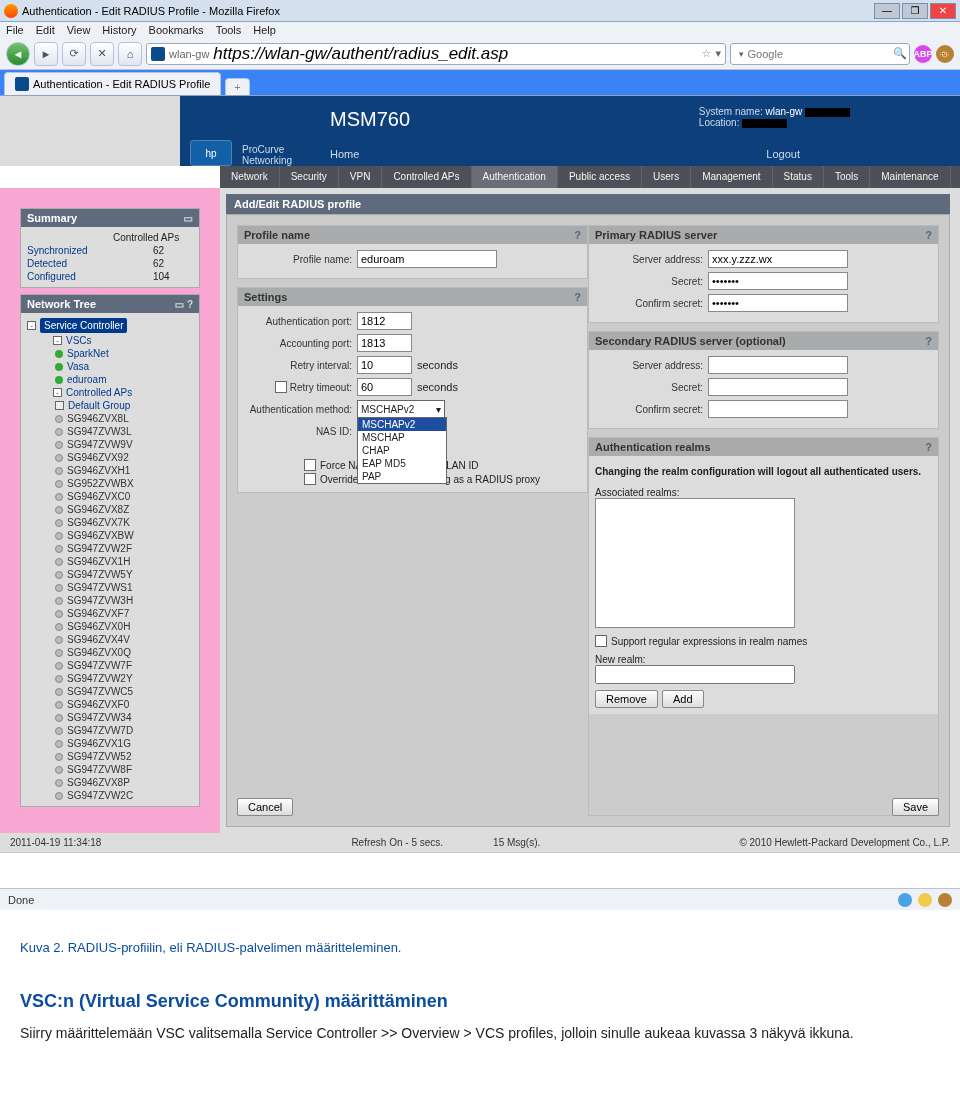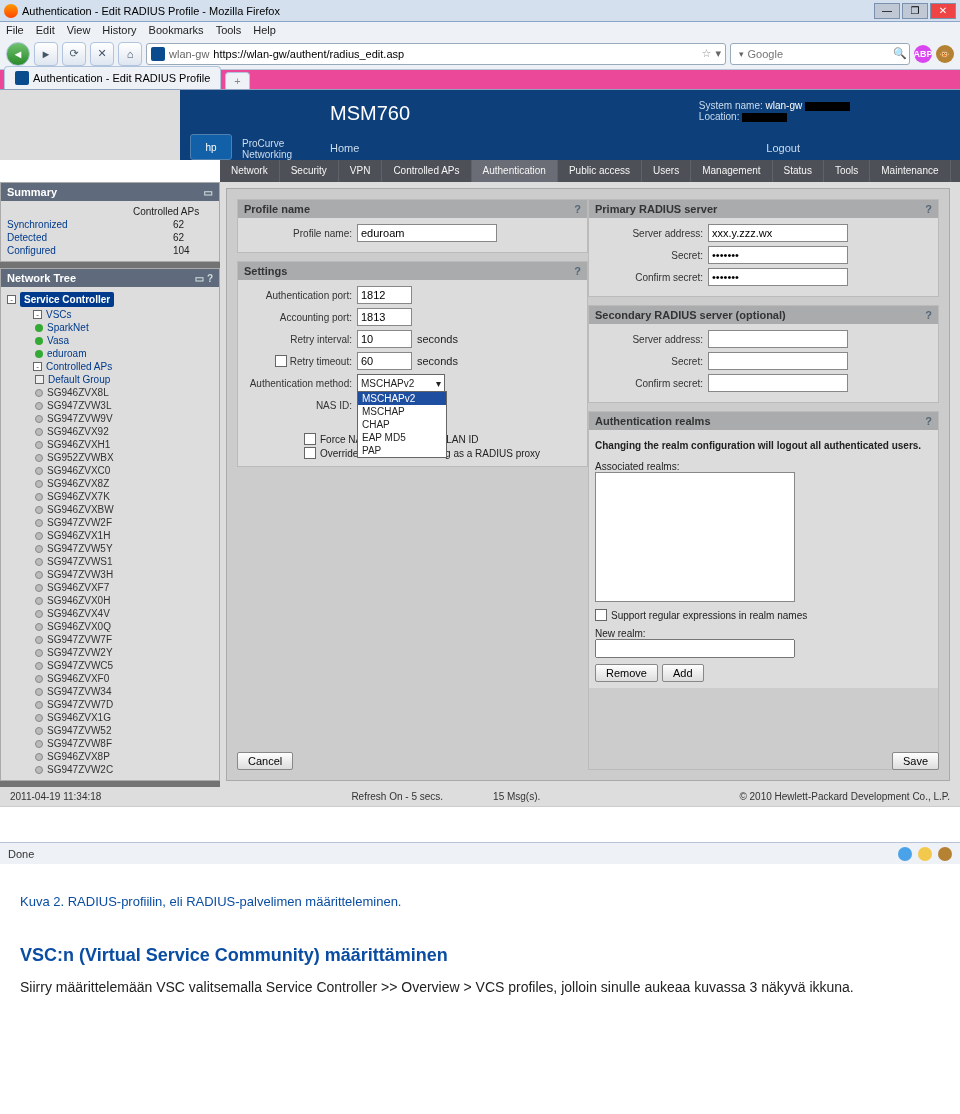--- a/index.html
+++ b/index.html
@@ -10,29 +10,29 @@
   .titlebar-left { display:flex; align-items:center; gap:4px; }
   .ff-icon { width:14px; height:14px; background:linear-gradient(#f90,#f40); border-radius:50%; }
   .win-btns { display:flex; gap:2px; }
   .win-btn { width:26px; height:16px; background:#c0c8d6; border:1px solid #7a90ad; font-size:10px; display:flex; align-items:center; justify-content:center; }
   .win-btn.red { background:#e44; color:#fff; }
   .menubar { background:#eef1f6; padding:2px 6px; display:flex; gap:12px; font-size:11px; color:#222; }
   .toolbar { background:#eef1f6; height:32px; display:flex; align-items:center; gap:4px; padding:0 6px; border-bottom:1px solid #b8c4d6; }
   .nav-btn { width:24px; height:24px; border:1px solid #b0c4de; border-radius:4px; background:linear-gradient(#fff,#dfe6f0); display:flex; align-items:center; justify-content:center; font-size:11px; color:#456; }
   .nav-btn.back { background:linear-gradient(#6fc36f,#2a8a2a); color:#fff; border-radius:12px; }
   .urlbox { flex:1; display:flex; align-items:center; height:22px; border:1px solid #9ab; border-radius:3px; background:#fff; padding:0 4px; gap:4px; }
-  .urlbox input { flex:1; border:none; outline:none; font-size:11px; }
+  .urlbox input { flex:1; border:none; outline:none; font-size:17px;font-style:italic; }
   .favicon { width:14px; height:14px; background:#0a4b8d; border-radius:2px; }
   .star { color:#999; }
   .search-engine { width:14px; height:14px; background: conic-gradient(#4285f4 0 25%, #ea4335 0 50%, #fbbc05 0 75%, #34a853 0); border-radius:2px; }
   .searchbox { width:180px; display:flex; align-items:center; height:22px; border:1px solid #9ab; border-radius:3px; background:#fff; padding:0 4px; gap:4px; }
   .circle-icon { width:18px; height:18px; border-radius:50%; display:flex; align-items:center; justify-content:center; font-size:9px; font-weight:bold; }
   .abp { background:#d946ef; color:#fff; }
   .monkey { background:#b58133; color:#fff; }
-  .tabs { background:#ec4899; height:20px; display:flex; align-items:flex-end; padding:0 4px; border-bottom:1px solid #8fa3bf; }
+  .tabs { background:#3b82f6; height:26px; display:flex; align-items:flex-end; padding:0 4px; border-bottom:1px solid #8fa3bf; }
   .tab { background:#eef1f6; border:1px solid #b0c4de; border-bottom:none; border-radius:4px 4px 0 0; padding:4px 10px; display:flex; align-items:center; gap:4px; font-size:11px; }
   .tab.plus { padding:2px 8px; margin-left:4px; color:#888; }
 
   
   .page { background:#fff; position:relative; }
   .hp-header { background:#0d3f7a; height:70px; display:flex; align-items:stretch; color:#fff; }
   .hp-left-pad { width:180px; background:#ddd; }
   .hp-logo-zone { display:flex; align-items:flex-end; gap:10px; padding-left:10px; }
   .hp-logo { width:42px; height:26px; background:#1160a8; border:1px solid #5080b0; border-radius:3px; display:flex; align-items:center; justify-content:center; font-size:10px; }
   .hp-text { font-size:10px; line-height:1.1; color:#cde; }
@@ -44,28 +44,28 @@
   .hp-logout { position:absolute; right:200px; top:52px; font-size:11px; color:#cde; }
 
   .main-nav { background:#4d5057; height:22px; margin-left:220px; display:flex; font-size:10px; color:#f5f5f5; }
   .main-nav .item { padding:0 11px; line-height:22px; border-right:1px solid #606269; white-space:nowrap; }
   .main-nav .item.active { background:#6a6d75; }
   .sub-nav { background:#6a6d75; height:20px; margin-left:220px; display:flex; font-size:10px; color:#e8e8e8; padding-left:150px; }
   .sub-nav .item { padding:0 11px; line-height:20px; white-space:nowrap; }
   .sub-nav .item.active { background:#8c8f97; }
 
   .body-row { display:flex; }
-  .sidebar { width:220px; background:#737373; padding:0; }
+  .sidebar { width:220px; background:#f9a8d4; padding:20px; }
   .panel { border:1px solid #aaa; margin-bottom:6px; }
   .panel-hd { background:#5f6b7c; color:#fff; padding:3px 6px; font-size:11px; font-weight:bold; display:flex; justify-content:space-between; align-items:center; }
   .panel-hd .ic { color:#cdd; font-size:10px; }
   .panel-bd { background:#ddd; padding:4px 6px; font-size:10px; color:#003a8c; }
   .sum-row { display:flex; justify-content:space-between; color:#003a8c; padding:1px 0; }
   .sum-row .v { color:#222; width:40px; text-align:left; }
-  .tree-hd { background:#003a8c; color:#fff; padding:2px 4px; font-weight:bold; display:inline-block; border-radius:2px; }
+  .tree-hd { background:#003a8c; color:#fff; padding:2px 4px; font-weight:normal; display:inline-block; border-radius:2px; }
   .tree-item { padding:1px 0 1px 16px; display:flex; align-items:center; gap:4px; color:#003a8c; }
   .tree-item.lvl2 { padding-left:28px; }
   .tree-item.lvl3 { padding-left:30px; }
   .tree-item.ap  { padding-left:30px; color:#333; }
   .bullet { width:8px; height:8px; border-radius:50%; display:inline-block; }
   .bgreen { background:#3a3; }
   .bgray  { background:#bbb; border:1px solid #888; }
   .box { width:9px; height:9px; border:1px solid #666; background:#fff; font-size:8px; line-height:8px; text-align:center; color:#333; }
 
   .content { flex:1; background:#ddd; padding:6px 10px 6px 6px; font-size:11px; color:#222; display:flex; flex-direction:column; }
@@ -380,20 +380,21 @@
                 <span class="bullet bgray"></span>
                 <span>SG947ZVW2C</span>
               </div>
             </div>
         </div>
       </div>
 
     </div>
 
     <div class="content">
+      <div class="ct-hd">Add/Edit RADIUS profile</div>
 
       <div class="form-area">
 
         <div class="col">
 
           <div class="section">
             <div class="sec-hd">
                 <span>Profile name</span>
                 <span class="q">?</span>
               </div>

